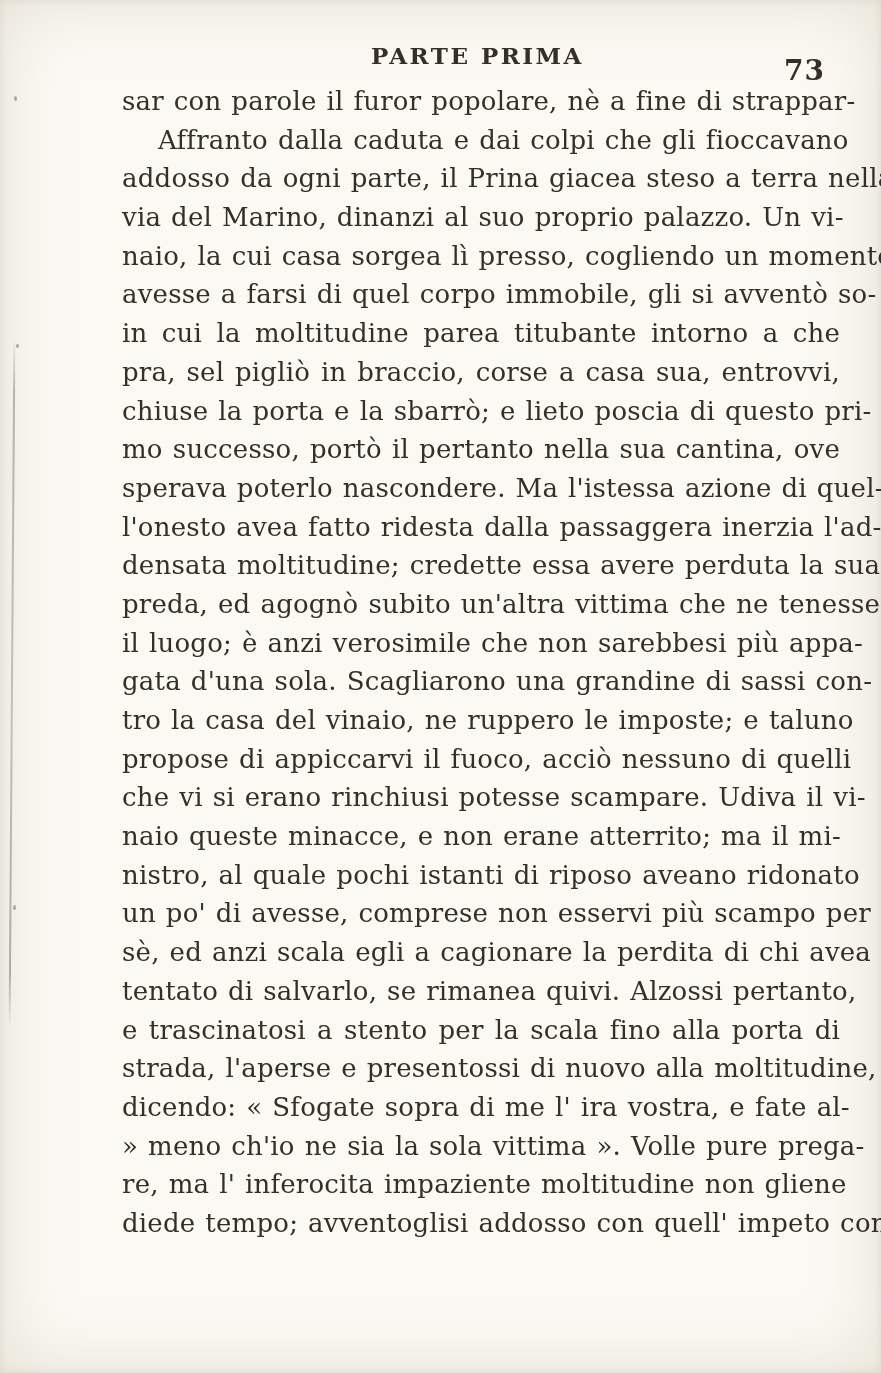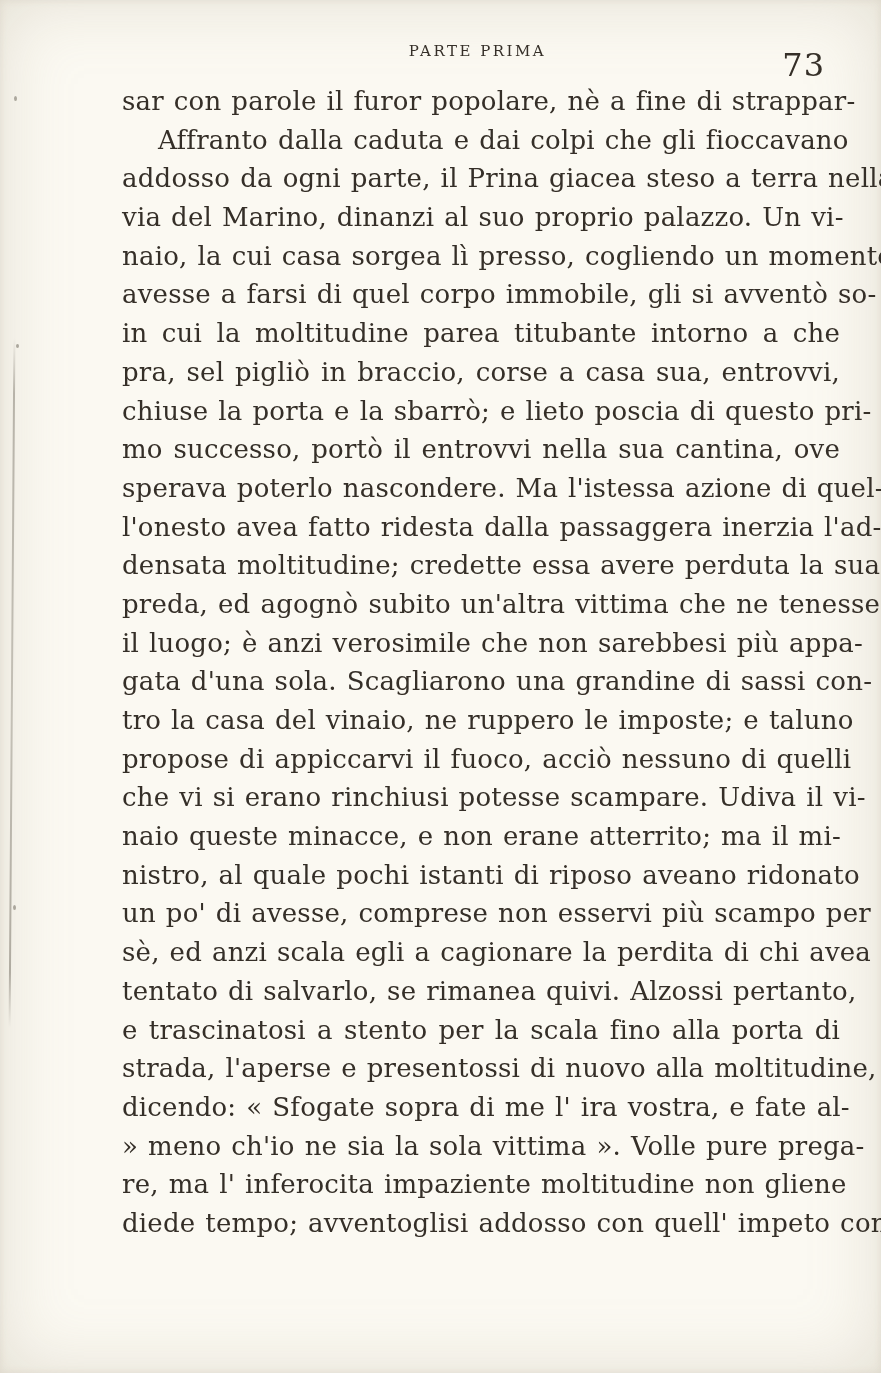--- a/index.html
+++ b/index.html
@@ -22,31 +22,31 @@
   .page-header {
     position: absolute;
     top: 42px;
     left: 122px;
     right: 48px;
     height: 34px;
   }
   .running-title {
     display: block;
     text-align: center;
-    font-size: 15px;
-    font-weight: 400;
+    font-size: 23px;
+    font-weight: 700;
     letter-spacing: 2.5px;
     color: var(--ink, #352f28);
   }
   .page-number {
     position: absolute;
-    top: 4px;
+    top: 12px;
     right: 8px;
-    font-size: 32px;
-    font-weight: 400;
+    font-size: 28px;
+    font-weight: 700;
     letter-spacing: 1px;
   }
   .page-body {
     position: absolute;
     top: 82px;
     left: 122px;
     right: 41px;
   }
   .line {
     font-size: 26px;
@@ -110,21 +110,21 @@
   <div class="page-body">
       <div class="line">sar con parole il furor popolare, nè a fine di strappar-</div>
       <div class="line indent">Affranto dalla caduta e dai colpi che gli fioccavano</div>
       <div class="line">addosso da ogni parte, il Prina giacea steso a terra nella</div>
       <div class="line">via del Marino, dinanzi al suo proprio palazzo. Un vi-</div>
       <div class="line">naio, la cui casa sorgea lì presso, cogliendo un momento</div>
       <div class="line">avesse a farsi di quel corpo immobile, gli si avventò so-</div>
       <div class="line">in cui la moltitudine parea titubante intorno a che</div>
       <div class="line">pra, sel pigliò in braccio, corse a casa sua, entrovvi,</div>
       <div class="line">chiuse la porta e la sbarrò; e lieto poscia di questo pri-</div>
-      <div class="line">mo successo, portò il entrovvi nella sua cantina, ove</div>
+      <div class="line">mo successo, portò il pertanto nella sua cantina, ove</div>
       <div class="line">sperava poterlo nascondere. Ma l'istessa azione di quel-</div>
       <div class="line">l'onesto avea fatto ridesta dalla passaggera inerzia l'ad-</div>
       <div class="line">densata moltitudine; credette essa avere perduta la sua</div>
       <div class="line">preda, ed agognò subito un'altra vittima che ne tenesse</div>
       <div class="line">il luogo; è anzi verosimile che non sarebbesi più appa-</div>
       <div class="line">gata d'una sola. Scagliarono una grandine di sassi con-</div>
       <div class="line">tro la casa del vinaio, ne ruppero le imposte; e taluno</div>
       <div class="line">propose di appiccarvi il fuoco, acciò nessuno di quelli</div>
       <div class="line">che vi si erano rinchiusi potesse scampare. Udiva il vi-</div>
       <div class="line">naio queste minacce, e non erane atterrito; ma il mi-</div>

